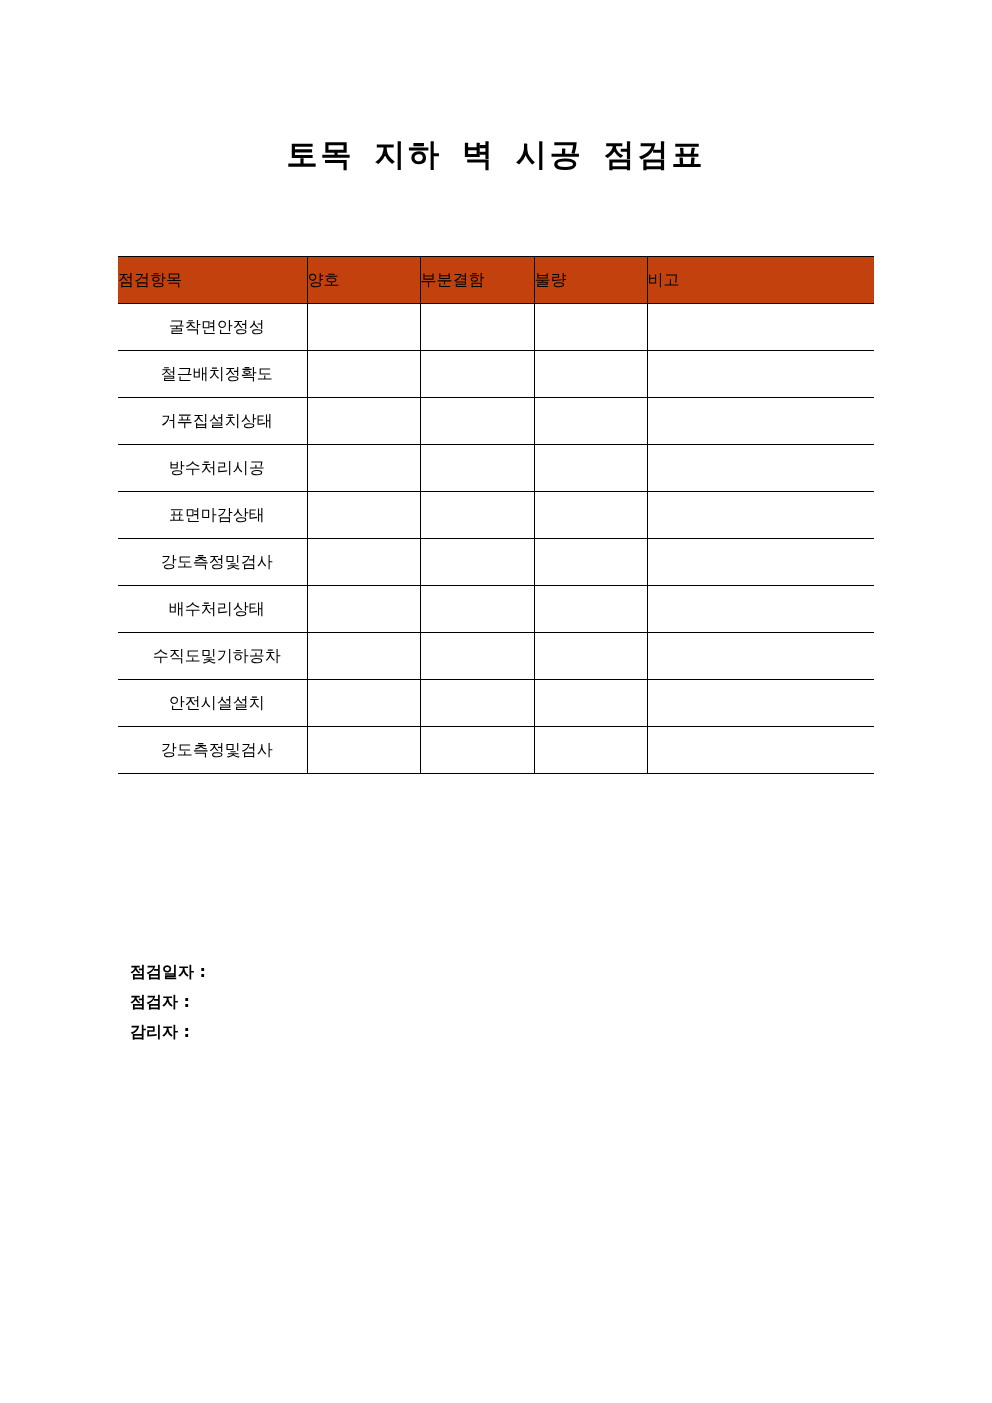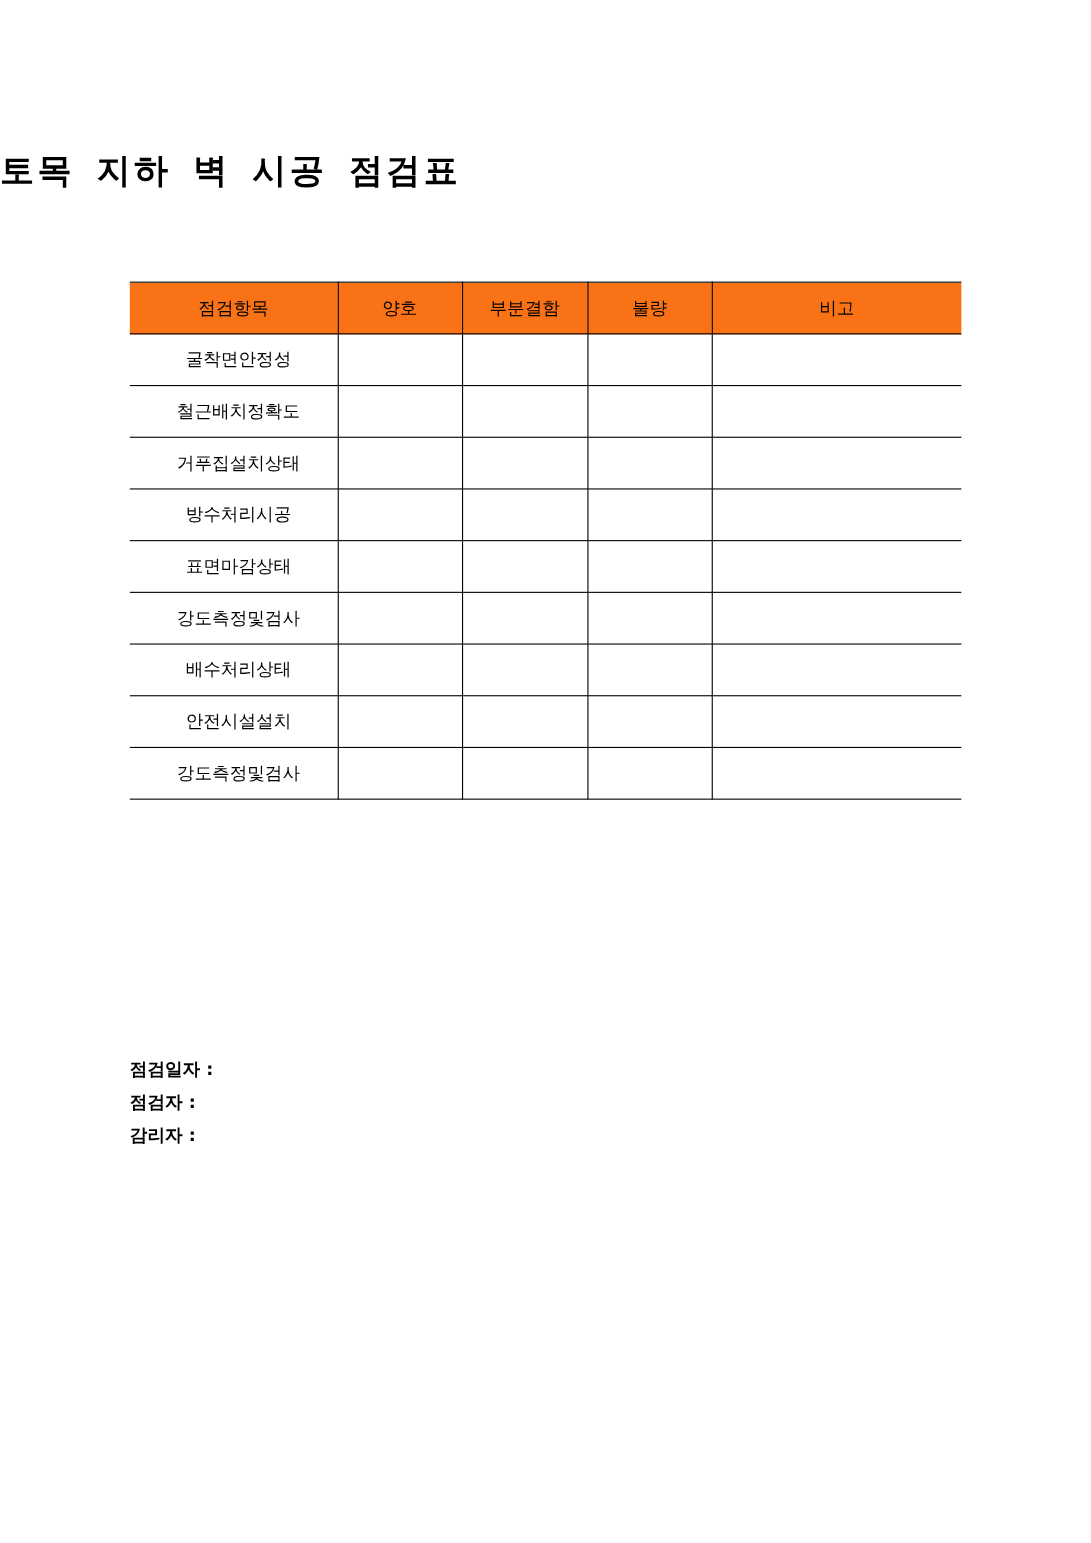--- a/index.html
+++ b/index.html
@@ -1,40 +1,40 @@
 <!DOCTYPE html>
 <html><head>
   <meta charset="utf-8">
   <style>
     html, body { margin: 0; padding: 0; background: #ffffff; }
     body { width: 992px; height: 1403px; position: relative; font-family: "DejaVu Sans", "Liberation Sans", sans-serif; color: #000; }
     .title {
-      position: absolute; left: 0; top: 134px; width: 992px; 
+      position: absolute; left: 0; top: 134px; width: 992px; text-align: center;
       font-size: 31px; font-weight: bold; letter-spacing: 3px; word-spacing: 6px;
     }
     table.check {
       position: absolute; left: 118px; top: 256px;
       width: 756px; border-collapse: collapse; table-layout: fixed;
       font-size: 16px;
     }
     table.check th, table.check td {
       border-top: 1.5px solid #000; border-bottom: 1.5px solid #000;
       border-left: 1.5px solid #000; border-right: 1.5px solid #000;
       padding: 0; height: 46px;
     }
     table.check tr > *:first-child { border-left: none; }
     table.check tr > *:last-child { border-right: none; }
     table.check th {
-      background: #f97316; font-weight: normal; text-align: center; height: 46px;
+      background: #c2410c; font-weight: normal; text-align: left; height: 46px;
     }
     table.check td.item { text-align: center; padding-left: 9px; }
     col.c1 { width: 189px; } col.c2 { width: 113px; } col.c3 { width: 114px; }
     col.c4 { width: 113px; } col.c5 { width: 227px; }
     .footer { position: absolute; left: 118px; top: 957px; font-size: 16px; font-weight: bold; line-height: 30px; }
-    .footer div { white-space: pre; }
+    .footer div { white-space: pre; margin-left: 12px; }
   </style>
 </head>
 <body>
 
 <h1 class="title" style="margin:0;">토목 지하 벽 시공 점검표</h1>
 
 <table class="check">
   <colgroup>
       <col class="c1">
       <col class="c2">
@@ -95,20 +95,27 @@
         <td></td>
       </tr>
       <tr>
         <td class="item">배수처리상태</td>
         <td></td>
         <td></td>
         <td></td>
         <td></td>
       </tr>
       <tr>
+        <td class="item">수직도및기하공차</td>
+        <td></td>
+        <td></td>
+        <td></td>
+        <td></td>
+      </tr>
+      <tr>
         <td class="item">안전시설설치</td>
         <td></td>
         <td></td>
         <td></td>
         <td></td>
       </tr>
       <tr>
         <td class="item">강도측정및검사</td>
         <td></td>
         <td></td>

